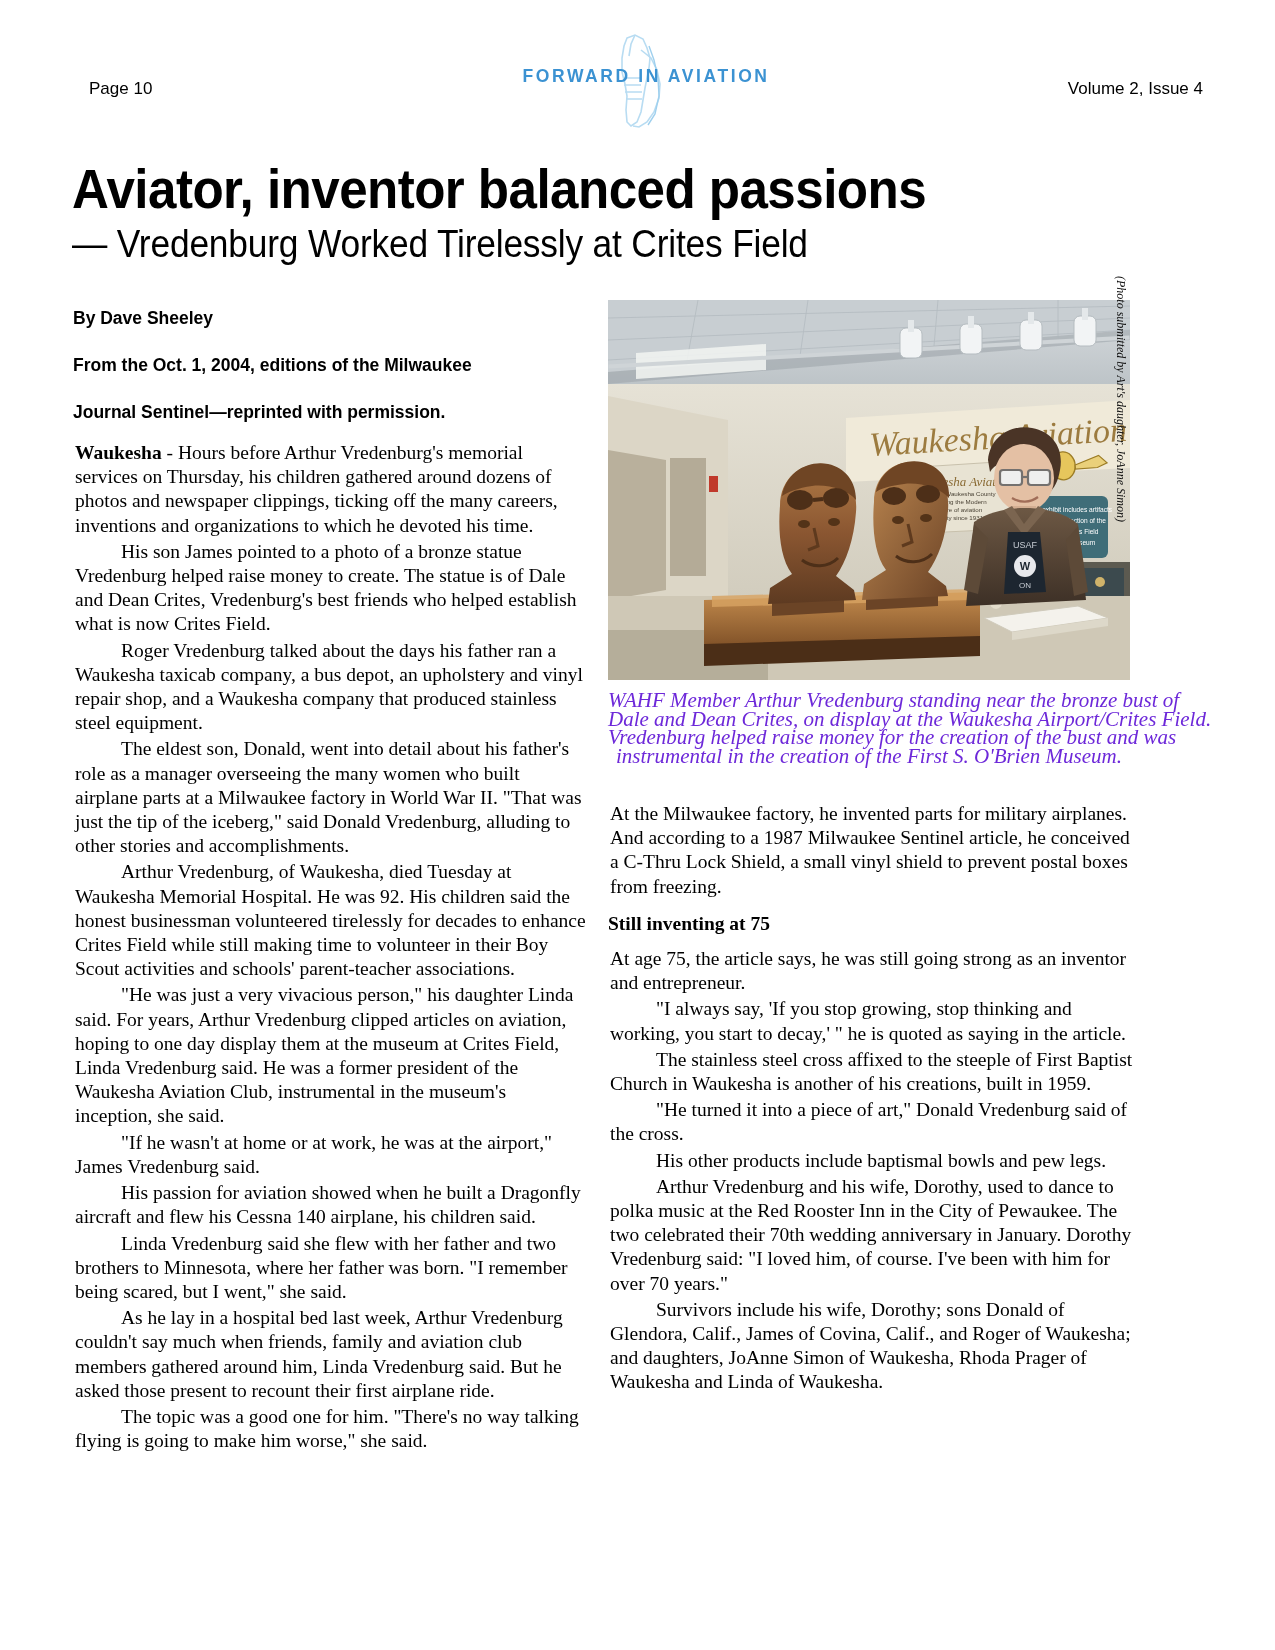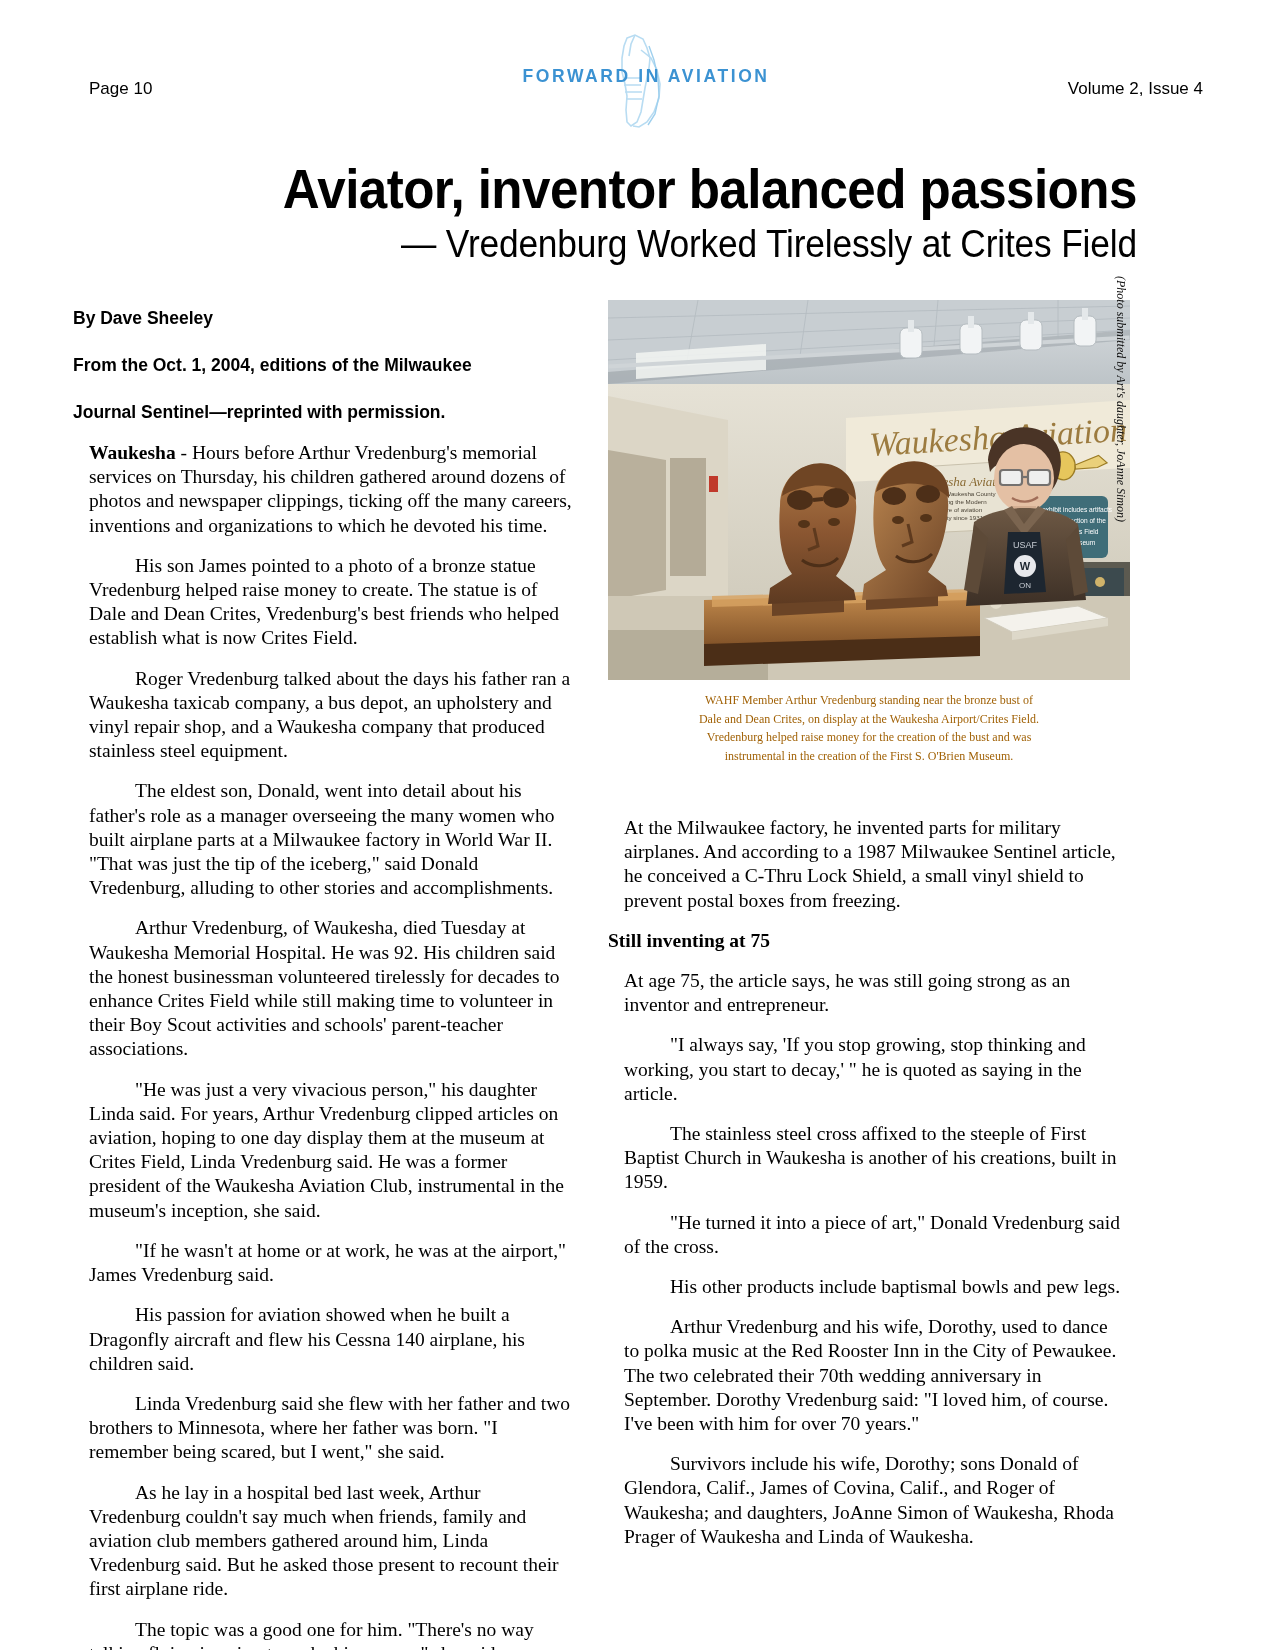--- a/index.html
+++ b/index.html
@@ -63,21 +63,20 @@
     color: #3b92d2;
     white-space: nowrap;
   }
 
   
   .headline-block {
     position: absolute;
     top: 160px;
     left: 72px;
     right: 58px;
-    text-align: right;
   }
   .headline {
     font-family: "Liberation Sans Narrow", "Liberation Sans", "DejaVu Sans", sans-serif;
     font-weight: 700;
     font-size: 55px;
     line-height: 58px;
     letter-spacing: -0.6px;
     transform: scaleX(0.93);
     transform-origin: left center;
     margin: 0;
@@ -121,21 +120,21 @@
     font-size: 17.5px;
     line-height: 23px;
     margin: 0 0 17px 0;
   }
   .byline div { white-space: nowrap; margin-top: 24px; }
 
   p.body {
     font-family: "Liberation Serif", "DejaVu Serif", serif;
     font-size: 19.5px;
     line-height: 24.2px;
-    margin: 16px;
+    margin: 2px;
     text-align: left;
     text-indent: 0;
     hyphens: none;
   }
   p.body.indent { text-indent: 46px; }
   p.body b { font-weight: 700; }
 
   .subhead-serif {
     font-family: "Liberation Serif", "DejaVu Serif", serif;
     font-weight: 700;
@@ -166,24 +165,25 @@
     white-space: nowrap;
     transform: rotate(90deg);
     transform-origin: left top;
     color: #111;
   }
 
   .caption {
     margin-top: 11px;
     width: 522px;
     font-family: "Liberation Serif", "DejaVu Serif", serif;
-    font-size: 12px;
+    font-style: italic;
+    font-size: 21px;
     line-height: 18.5px;
     text-align: center;
-    color: #a16207;
+    color: #6d28d9;
   }
   .caption div { white-space: nowrap; }
 </style>
 </head>
 <body>
 
 <div class="page">
 
   <div class="running-head">
     <div class="run-left">Page 10</div>
@@ -426,17 +426,17 @@
   <div class="photo-credit">(Photo submitted by Art's daughter, JoAnne Simon)</div>
 
   <div class="col-right-body">
     <p class="body">At the Milwaukee factory, he invented parts for military airplanes. And according to a 1987 Milwaukee Sentinel article, he conceived a C-Thru Lock Shield, a small vinyl shield to prevent postal boxes from freezing.</p>
     <div class="subhead-serif">Still inventing at 75</div>
     <p class="body">At age 75, the article says, he was still going strong as an inventor and entrepreneur.</p>
     <p class="body indent">"I always say, 'If you stop growing, stop thinking and working, you start to decay,' " he is quoted as saying in the article.</p>
     <p class="body indent">The stainless steel cross affixed to the steeple of First Baptist Church in Waukesha is another of his creations, built in 1959.</p>
     <p class="body indent">"He turned it into a piece of art," Donald Vredenburg said of the cross.</p>
     <p class="body indent">His other products include baptismal bowls and pew legs.</p>
-    <p class="body indent">Arthur Vredenburg and his wife, Dorothy, used to dance to polka music at the Red Rooster Inn in the City of Pewaukee. The two celebrated their 70th wedding anniversary in September. Dorothy Vredenburg said: "I loved him, of course. I've been with him for over 70 years."</p>
+    <p class="body indent">Arthur Vredenburg and his wife, Dorothy, used to dance to polka music at the Red Rooster Inn in the City of Pewaukee. The two celebrated their 70th wedding anniversary in January. Dorothy Vredenburg said: "I loved him, of course. I've been with him for over 70 years."</p>
     <p class="body indent">Survivors include his wife, Dorothy; sons Donald of Glendora, Calif., James of Covina, Calif., and Roger of Waukesha; and daughters, JoAnne Simon of Waukesha, Rhoda Prager of  Waukesha and Linda of Waukesha.</p>
   </div>
 
 </div>
 
 </body></html>

